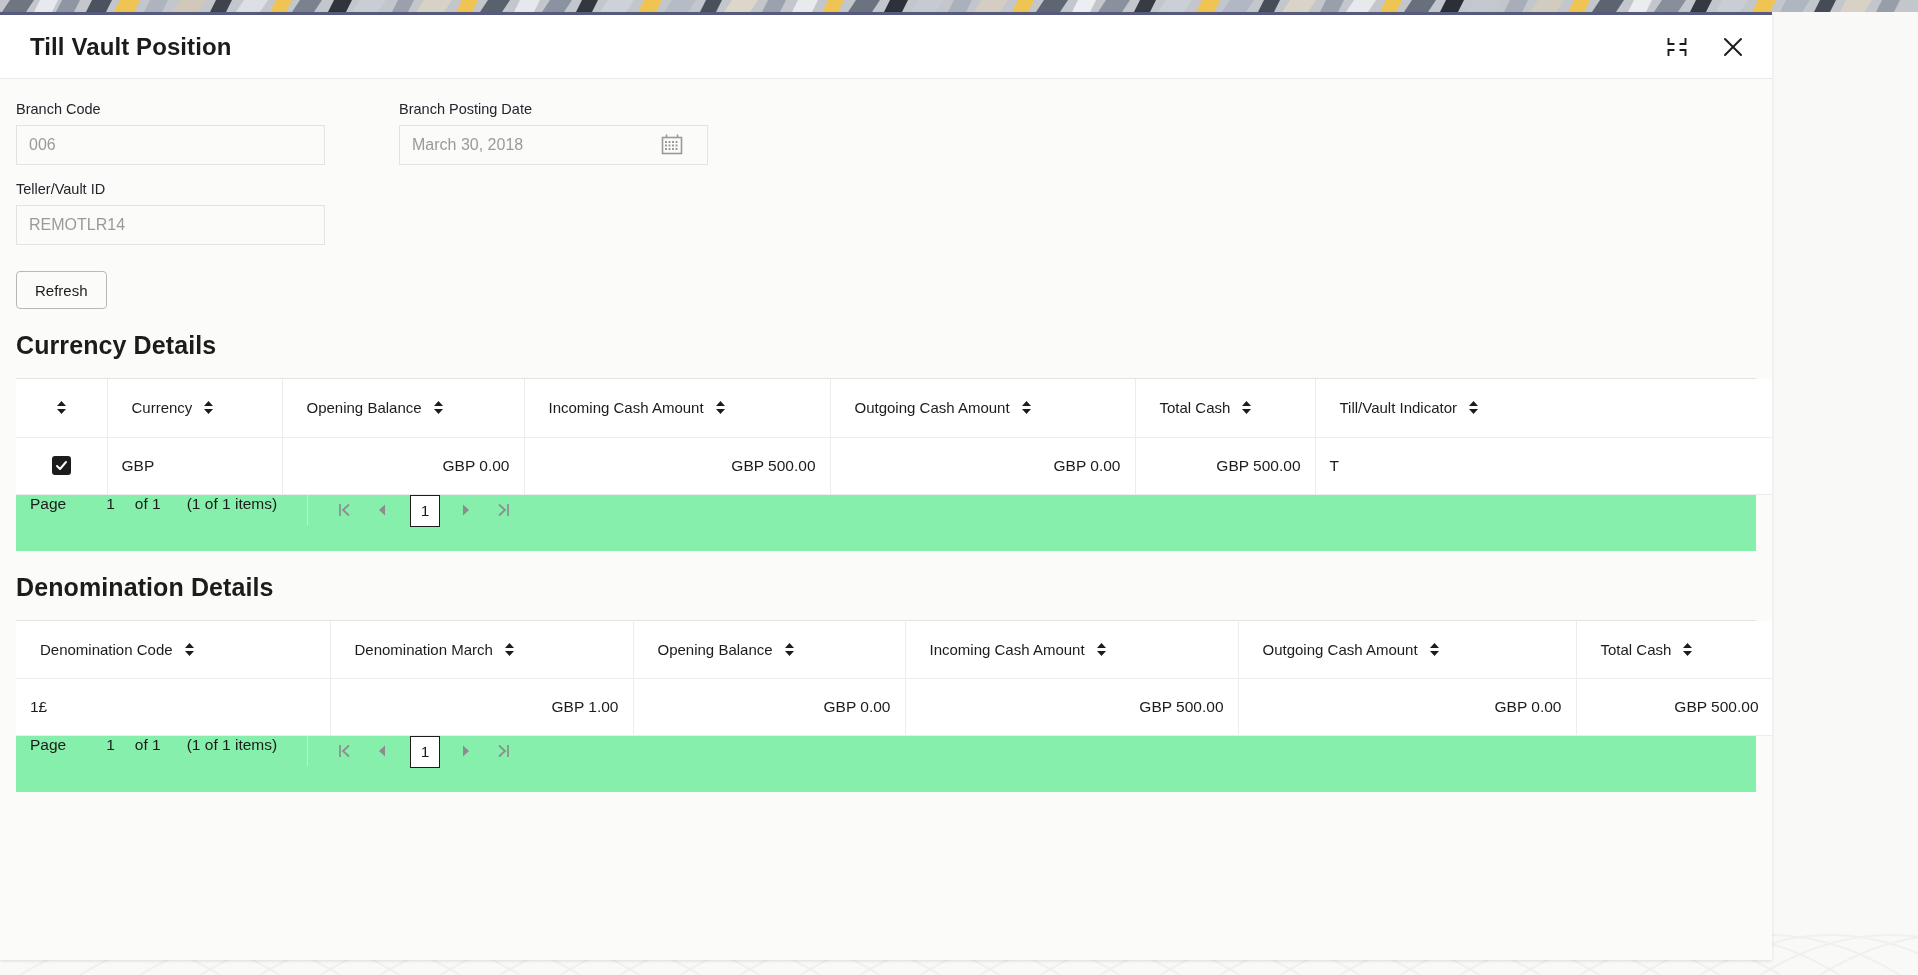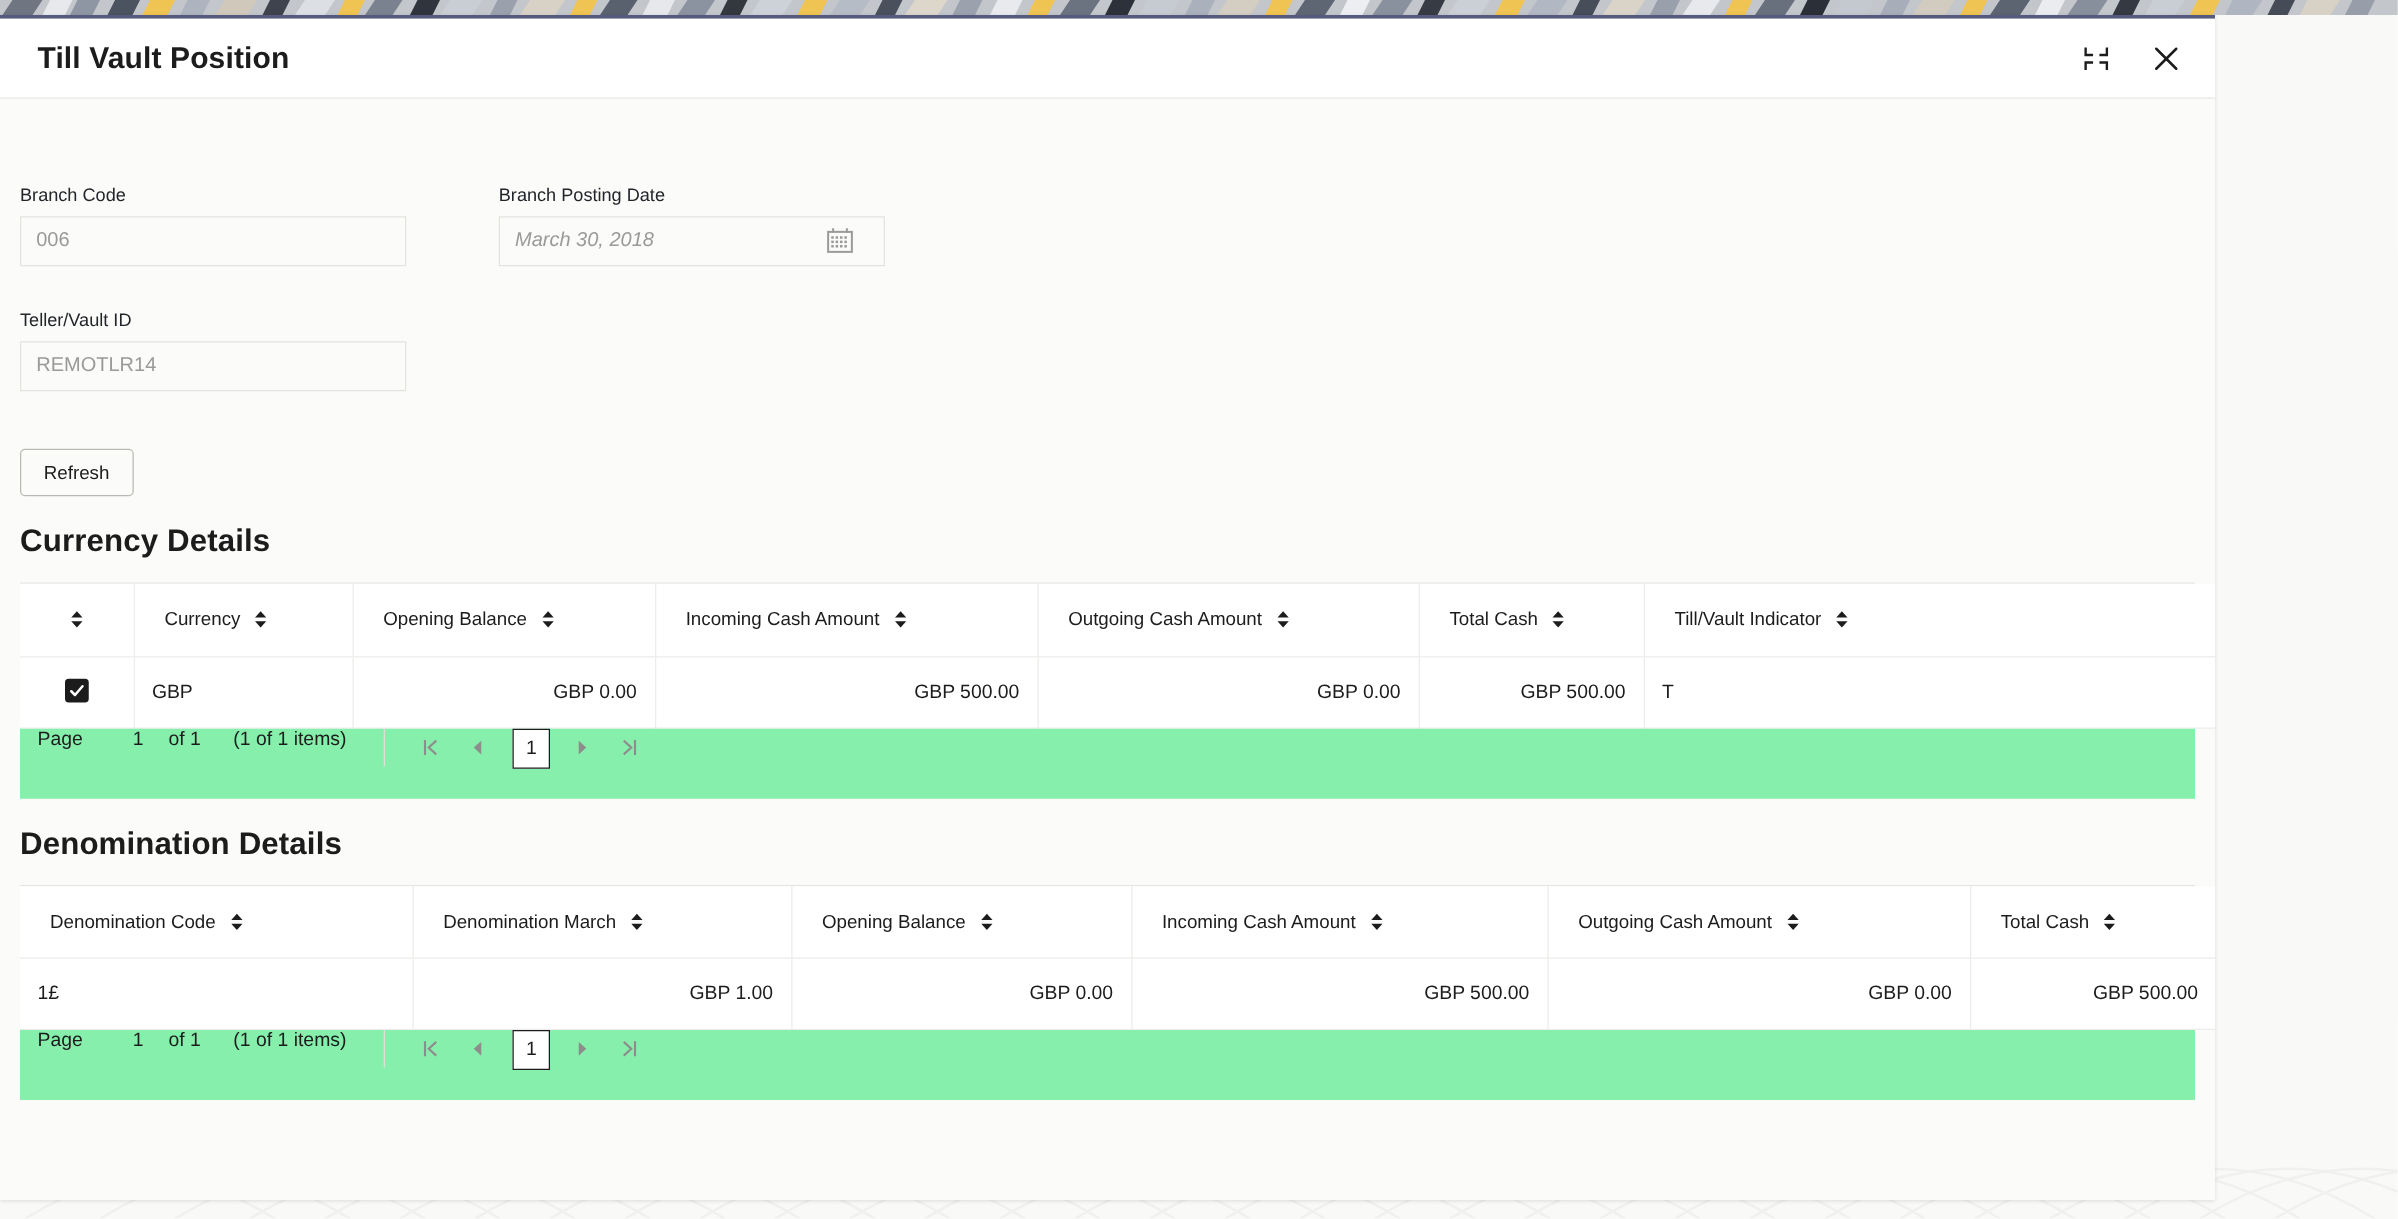--- a/index.html
+++ b/index.html
@@ -40,21 +40,20 @@
   #modal {
     position: absolute;
     top: 12px; left: 0;
     width: 1772px;
     height: 948px;
     background: #fbfbf9;
     border-top: 3px solid #565a7d;
     display: flex;
     flex-direction: column;
     box-shadow: 0 1px 3px rgba(0,0,0,0.12);
-    gap: 48px;
   }
 
   
   #title-bar {
     height: 64px;
     flex: none;
     background: #ffffff;
     border-bottom: 1px solid #e8e8e6;
     display: flex;
     align-items: center;
@@ -85,42 +84,42 @@
     padding: 22px 16px 0 16px;
     overflow: hidden;
     background: #fbfbf9;
   }
 
   
   #form-area { padding: 0 0 0 0; }
   .field-row { display: flex; }
   .field {
     width: 383px;
-    margin-bottom: 36px;
+    margin-bottom: 16px;
   }
   .field-label {
     font-size: 14.5px;
     color: #22262b;
     margin-bottom: 8px;
     display: block;
   }
   .field-input {
     width: 309px;
     height: 40px;
     border: 1px solid #e3e3e0;
     border-radius: 0;
     background: #fbfbf9;
     color: #9a9a9a;
     font-size: 16px;
     font-family: "Liberation Sans", sans-serif;
     padding: 0 12px;
     display: flex;
     align-items: center;
   }
-  .field-input.with-icon { padding-right: 16px; font-style: italic; }
+  .field-input.with-icon { padding-right: 16px; }
   .field-input .val { flex: 1; }
   .cal-icon { flex: none; width: 26px; height: 26px; margin-right: 6px; cursor: pointer; }
 
   #refresh-button {
     margin-top: 10px;
     height: 38px;
     padding: 0 18px;
     background: #fbfbf9;
     border: 1px solid #b9b9b4;
     border-radius: 4px;

